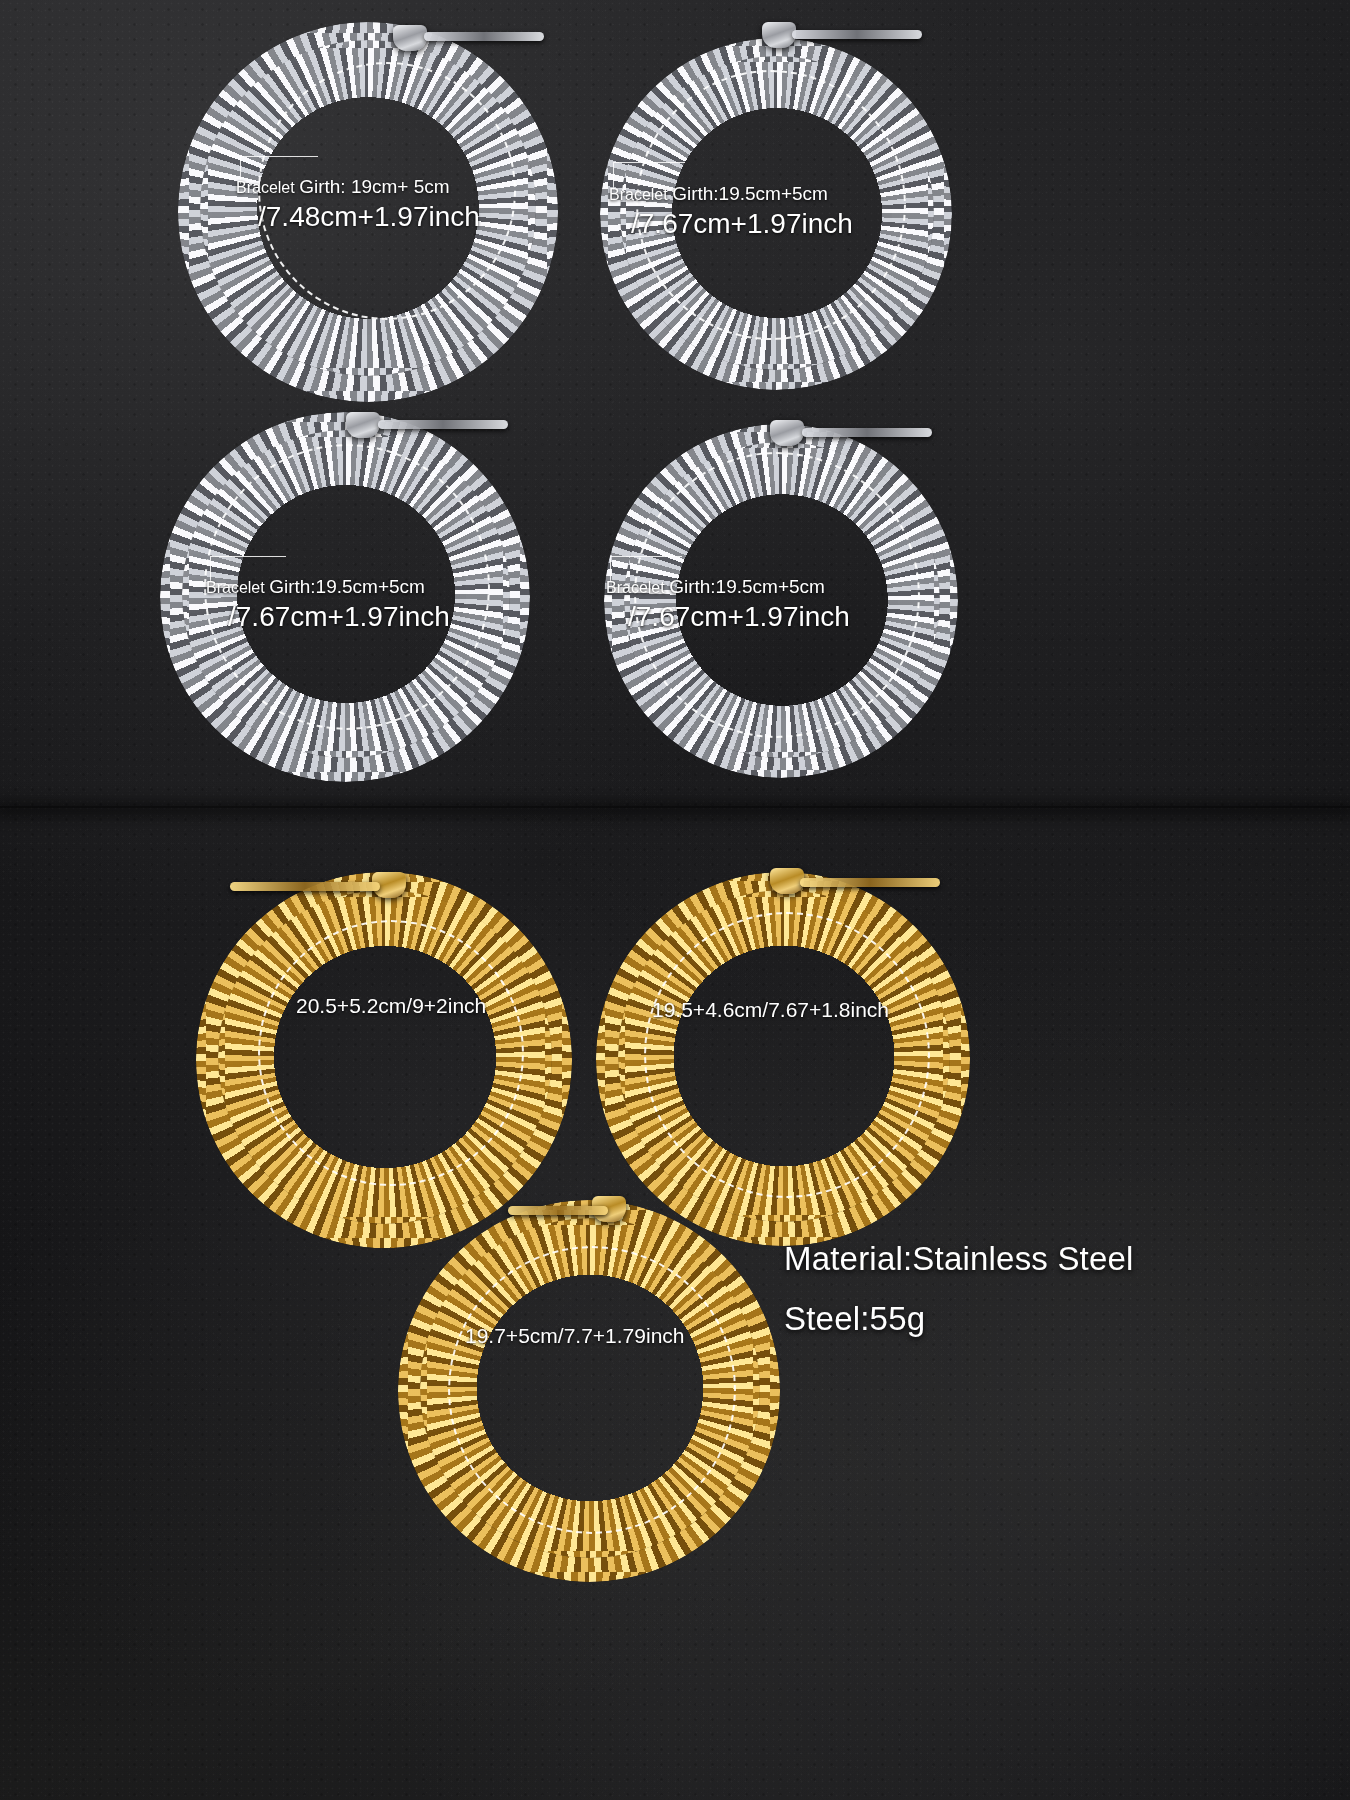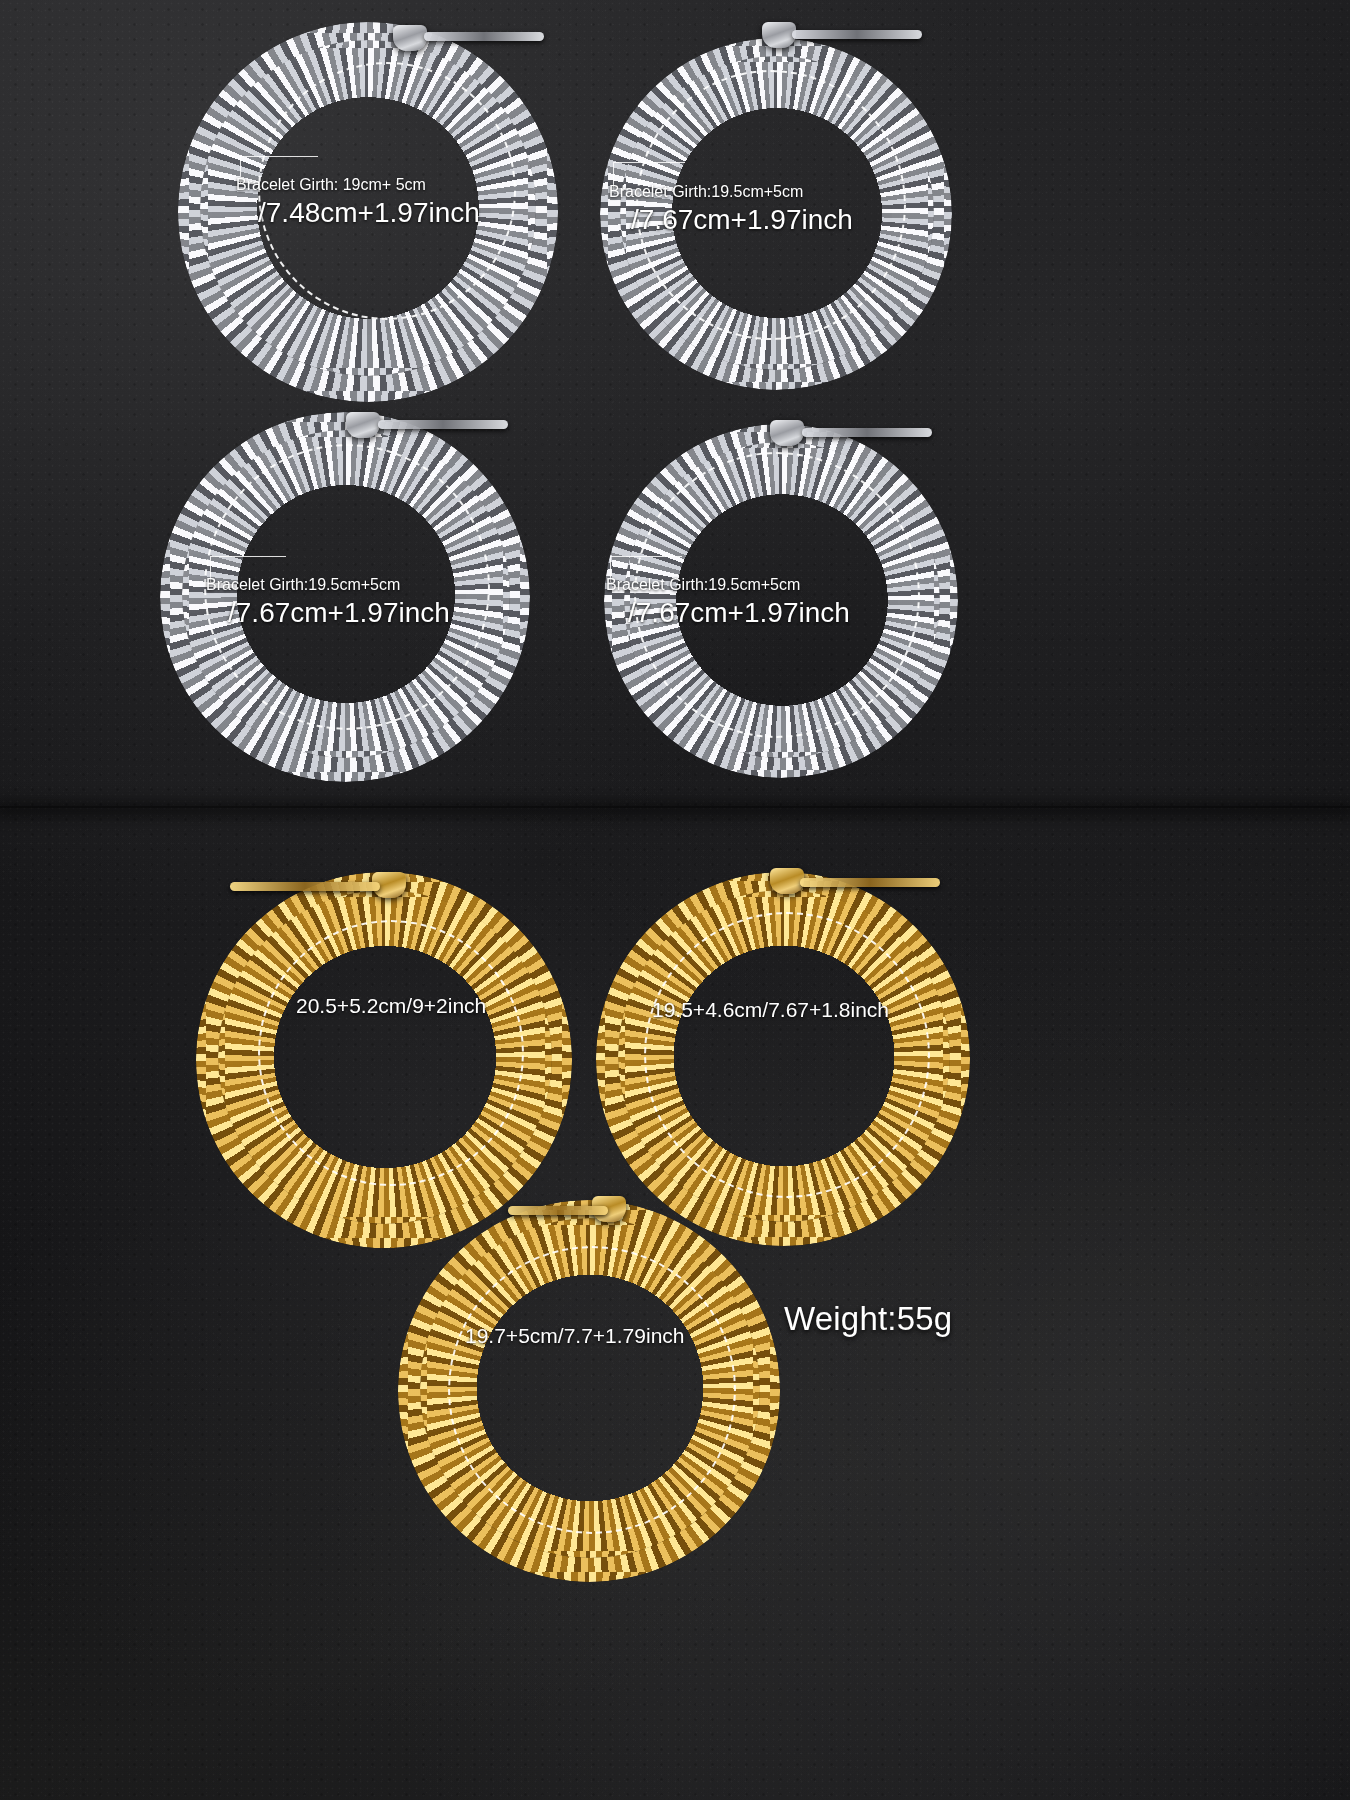--- a/index.html
+++ b/index.html
@@ -66,21 +66,21 @@
     position: absolute;
     color: #ffffff;
     text-shadow: 0 1px 3px rgba(0,0,0,0.9);
     white-space: nowrap;
     line-height: 1.28;
   }
   .label .lead {
     font-size: 16px;
   }
   .label .girth {
-    font-size: 16px;
+    font-size: 19px;
   }
   .label .inch {
     font-size: 28px;
     display: block;
     padding-left: 22px;
   }
   .label.plain {
     font-size: 21px;
   }
   .callout {
@@ -232,14 +232,15 @@
 
   <div class="item">
     <div class="chain metal-gold" style="--w:10px; left:398px; top:1200px; width:382px; height:382px; border-width:10px;"></div>
     <div class="chain metal-gold" style="--w:7px; left:420px; top:1218px; width:340px; height:340px; border-width:7px;"></div>
     <div class="ring" style="left:448px; top:1246px; width:288px; height:288px;"></div>
     <div class="clasp gold" style="left:592px; top:1196px;"></div>
     <div class="ext gold" style="left:508px; top:1206px; width:100px;"></div>
     <div class="label plain" style="left:465px; top:1323px;">19.7+5cm/7.7+1.79inch</div>
   </div>
 
-  <div class="footer-text" style="left:784px; top:1300px;">Weight:55g</div>
+  <div class="footer-text" style="left:784px; top:1240px;">Material:Stainless Steel</div>
+  <div class="footer-text" style="left:784px; top:1300px;">Steel:55g</div>
 </div>
 
 </body></html>

